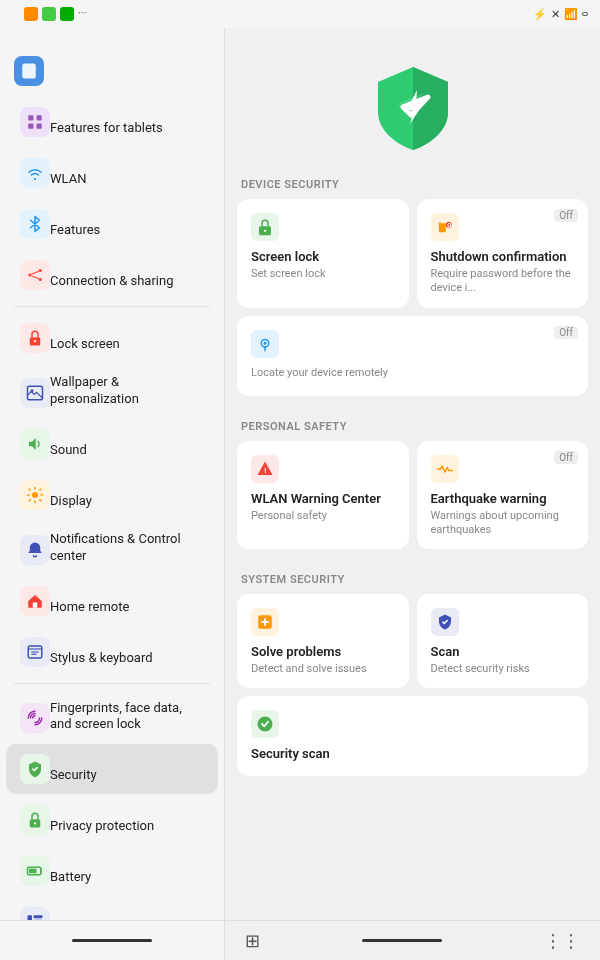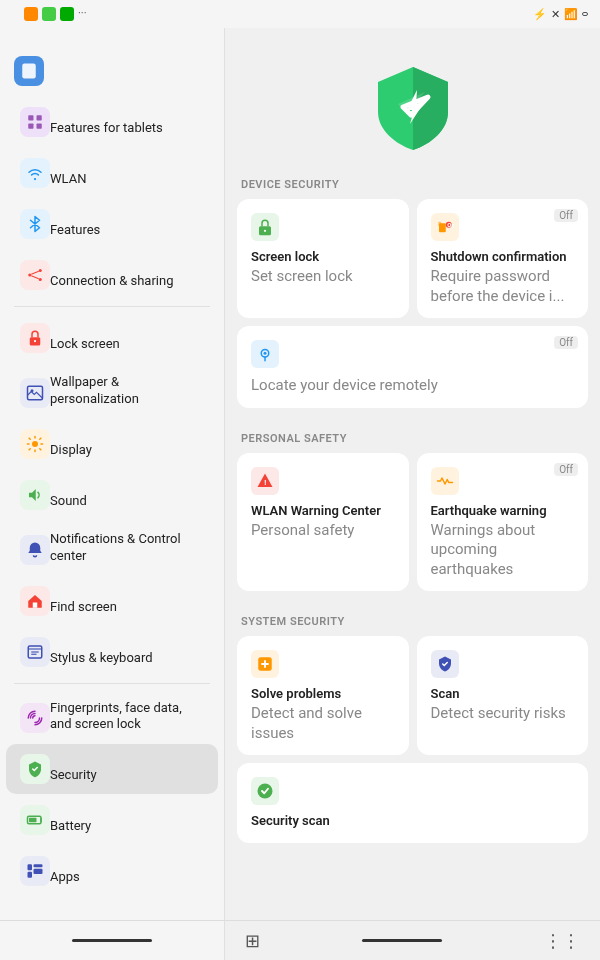--- a/index.html
+++ b/index.html
@@ -181,21 +181,21 @@
     }
 
     .card-title {
       font-size: 13px;
       font-weight: 600;
       color: #222;
       margin-bottom: 3px;
     }
 
     .card-subtitle {
-      font-size: 15px;
+      font-size: 11px;
       color: #888;
       line-height: 1.3;
     }
 
     .card-off-badge {
       position: absolute;
       top: 10px;
       right: 10px;
       background: #eee;
       color: #888;
@@ -337,54 +337,54 @@
           <div class="sidebar-item-icon" style="background: rgb(232, 234, 246);">
             <svg width="18" height="18" viewBox="0 0 24 24" fill="none">
               <rect x="2" y="3" width="20" height="18" rx="2" stroke="#3f51b5" stroke-width="2"></rect>
               <circle cx="8" cy="9" r="2" fill="#3f51b5"></circle>
               <path d="M2 15l5-5 4 4 3-3 8 8" stroke="#3f51b5" stroke-width="1.5" fill="none"></path>
             </svg>
           </div>
           <span class="sidebar-item-text">Wallpaper &amp; personalization</span>
         </div>
         <div class="sidebar-item">
+          <div class="sidebar-item-icon" style="background: rgb(232, 245, 233);">
+            <svg width="18" height="18" viewBox="0 0 24 24" fill="none">
+              <polygon points="4,9 4,15 8,15 13,20 13,4 8,9" fill="#4caf50"></polygon>
+              <path d="M16 8.5a5 5 0 010 7" stroke="#4caf50" stroke-width="2" stroke-linecap="round"></path>
+            </svg>
+          </div>
+          <span class="sidebar-item-text">Sound</span>
+        </div>
+        <div class="sidebar-item">
           <div class="sidebar-item-icon" style="background: rgb(255, 243, 224);">
             <svg width="18" height="18" viewBox="0 0 24 24" fill="none">
               <circle cx="12" cy="12" r="4" fill="#ff9800"></circle>
               <path d="M12 2v2M12 20v2M4.22 4.22l1.42 1.42M18.36 18.36l1.42 1.42M2 12h2M20 12h2M4.22 19.78l1.42-1.42M18.36 5.64l1.42-1.42" stroke="#ff9800" stroke-width="2" stroke-linecap="round"></path>
             </svg>
           </div>
           <span class="sidebar-item-text">Display</span>
         </div>
         <div class="sidebar-item">
-          <div class="sidebar-item-icon" style="background: rgb(232, 245, 233);">
-            <svg width="18" height="18" viewBox="0 0 24 24" fill="none">
-              <polygon points="4,9 4,15 8,15 13,20 13,4 8,9" fill="#4caf50"></polygon>
-              <path d="M16 8.5a5 5 0 010 7" stroke="#4caf50" stroke-width="2" stroke-linecap="round"></path>
-            </svg>
-          </div>
-          <span class="sidebar-item-text">Sound</span>
-        </div>
-        <div class="sidebar-item">
           <div class="sidebar-item-icon" style="background: rgb(232, 234, 246);">
             <svg width="18" height="18" viewBox="0 0 24 24" fill="none">
               <path d="M12 2a7 7 0 00-7 7v4l-2 3h18l-2-3V9a7 7 0 00-7-7z" fill="#3f51b5"></path>
               <path d="M10 19a2 2 0 004 0" stroke="#3f51b5" stroke-width="2"></path>
             </svg>
           </div>
           <span class="sidebar-item-text">Notifications &amp; Control center</span>
         </div>
         <div class="sidebar-item">
           <div class="sidebar-item-icon" style="background: rgb(253, 232, 232);">
             <svg width="18" height="18" viewBox="0 0 24 24" fill="none">
               <path d="M3 12L12 4l9 8v9H3z" fill="#f44336"></path>
               <rect x="9" y="14" width="6" height="7" fill="white"></rect>
             </svg>
           </div>
-          <span class="sidebar-item-text">Find screen</span>
+          <span class="sidebar-item-text">Home remote</span>
         </div>
         <div class="sidebar-item">
           <div class="sidebar-item-icon" style="background: rgb(232, 234, 246);">
             <svg width="18" height="18" viewBox="0 0 24 24" fill="none">
               <rect x="3" y="4" width="18" height="16" rx="2" stroke="#3f51b5" stroke-width="2"></rect>
               <line x1="3" y1="8" x2="21" y2="8" stroke="#3f51b5" stroke-width="1.5"></line>
               <line x1="7" y1="12" x2="17" y2="12" stroke="#3f51b5" stroke-width="1.5"></line>
               <line x1="7" y1="15" x2="14" y2="15" stroke="#3f51b5" stroke-width="1.5"></line>
             </svg>
           </div>
@@ -404,20 +404,30 @@
           <span class="sidebar-item-text">Fingerprints, face data, and screen lock</span>
         </div>
         <div class="sidebar-item active">
           <div class="sidebar-item-icon" style="background: rgb(232, 245, 233);">
             <svg width="18" height="18" viewBox="0 0 24 24" fill="none">
               <path d="M12 2L4 6v6c0 5 3.5 9.7 8 11 4.5-1.3 8-6 8-11V6z" fill="#4caf50"></path>
               <path d="M9 12l2 2 4-4" stroke="white" stroke-width="2" stroke-linecap="round"></path>
             </svg>
           </div>
           <span class="sidebar-item-text">Security</span>
+        </div>
+        <div class="sidebar-item">
+          <div class="sidebar-item-icon" style="background: rgb(232, 245, 233);">
+            <svg width="18" height="18" viewBox="0 0 24 24" fill="none">
+              <rect x="5" y="11" width="14" height="11" rx="2" fill="#4caf50"></rect>
+              <path d="M8 11V7a4 4 0 018 0v4" stroke="#4caf50" stroke-width="2"></path>
+              <circle cx="12" cy="16.5" r="1.5" fill="white"></circle>
+            </svg>
+          </div>
+          <span class="sidebar-item-text">Privacy protection</span>
         </div>
         <div class="sidebar-item">
           <div class="sidebar-item-icon" style="background: rgb(232, 245, 233);">
             <svg width="18" height="18" viewBox="0 0 24 24" fill="none">
               <rect x="2" y="7" width="18" height="10" rx="2" stroke="#4caf50" stroke-width="2"></rect>
               <rect x="4" y="9" width="10" height="6" rx="1" fill="#4caf50"></rect>
               <path d="M20 10v4" stroke="#4caf50" stroke-width="2" stroke-linecap="round"></path>
             </svg>
           </div>
           <span class="sidebar-item-text">Battery</span>

